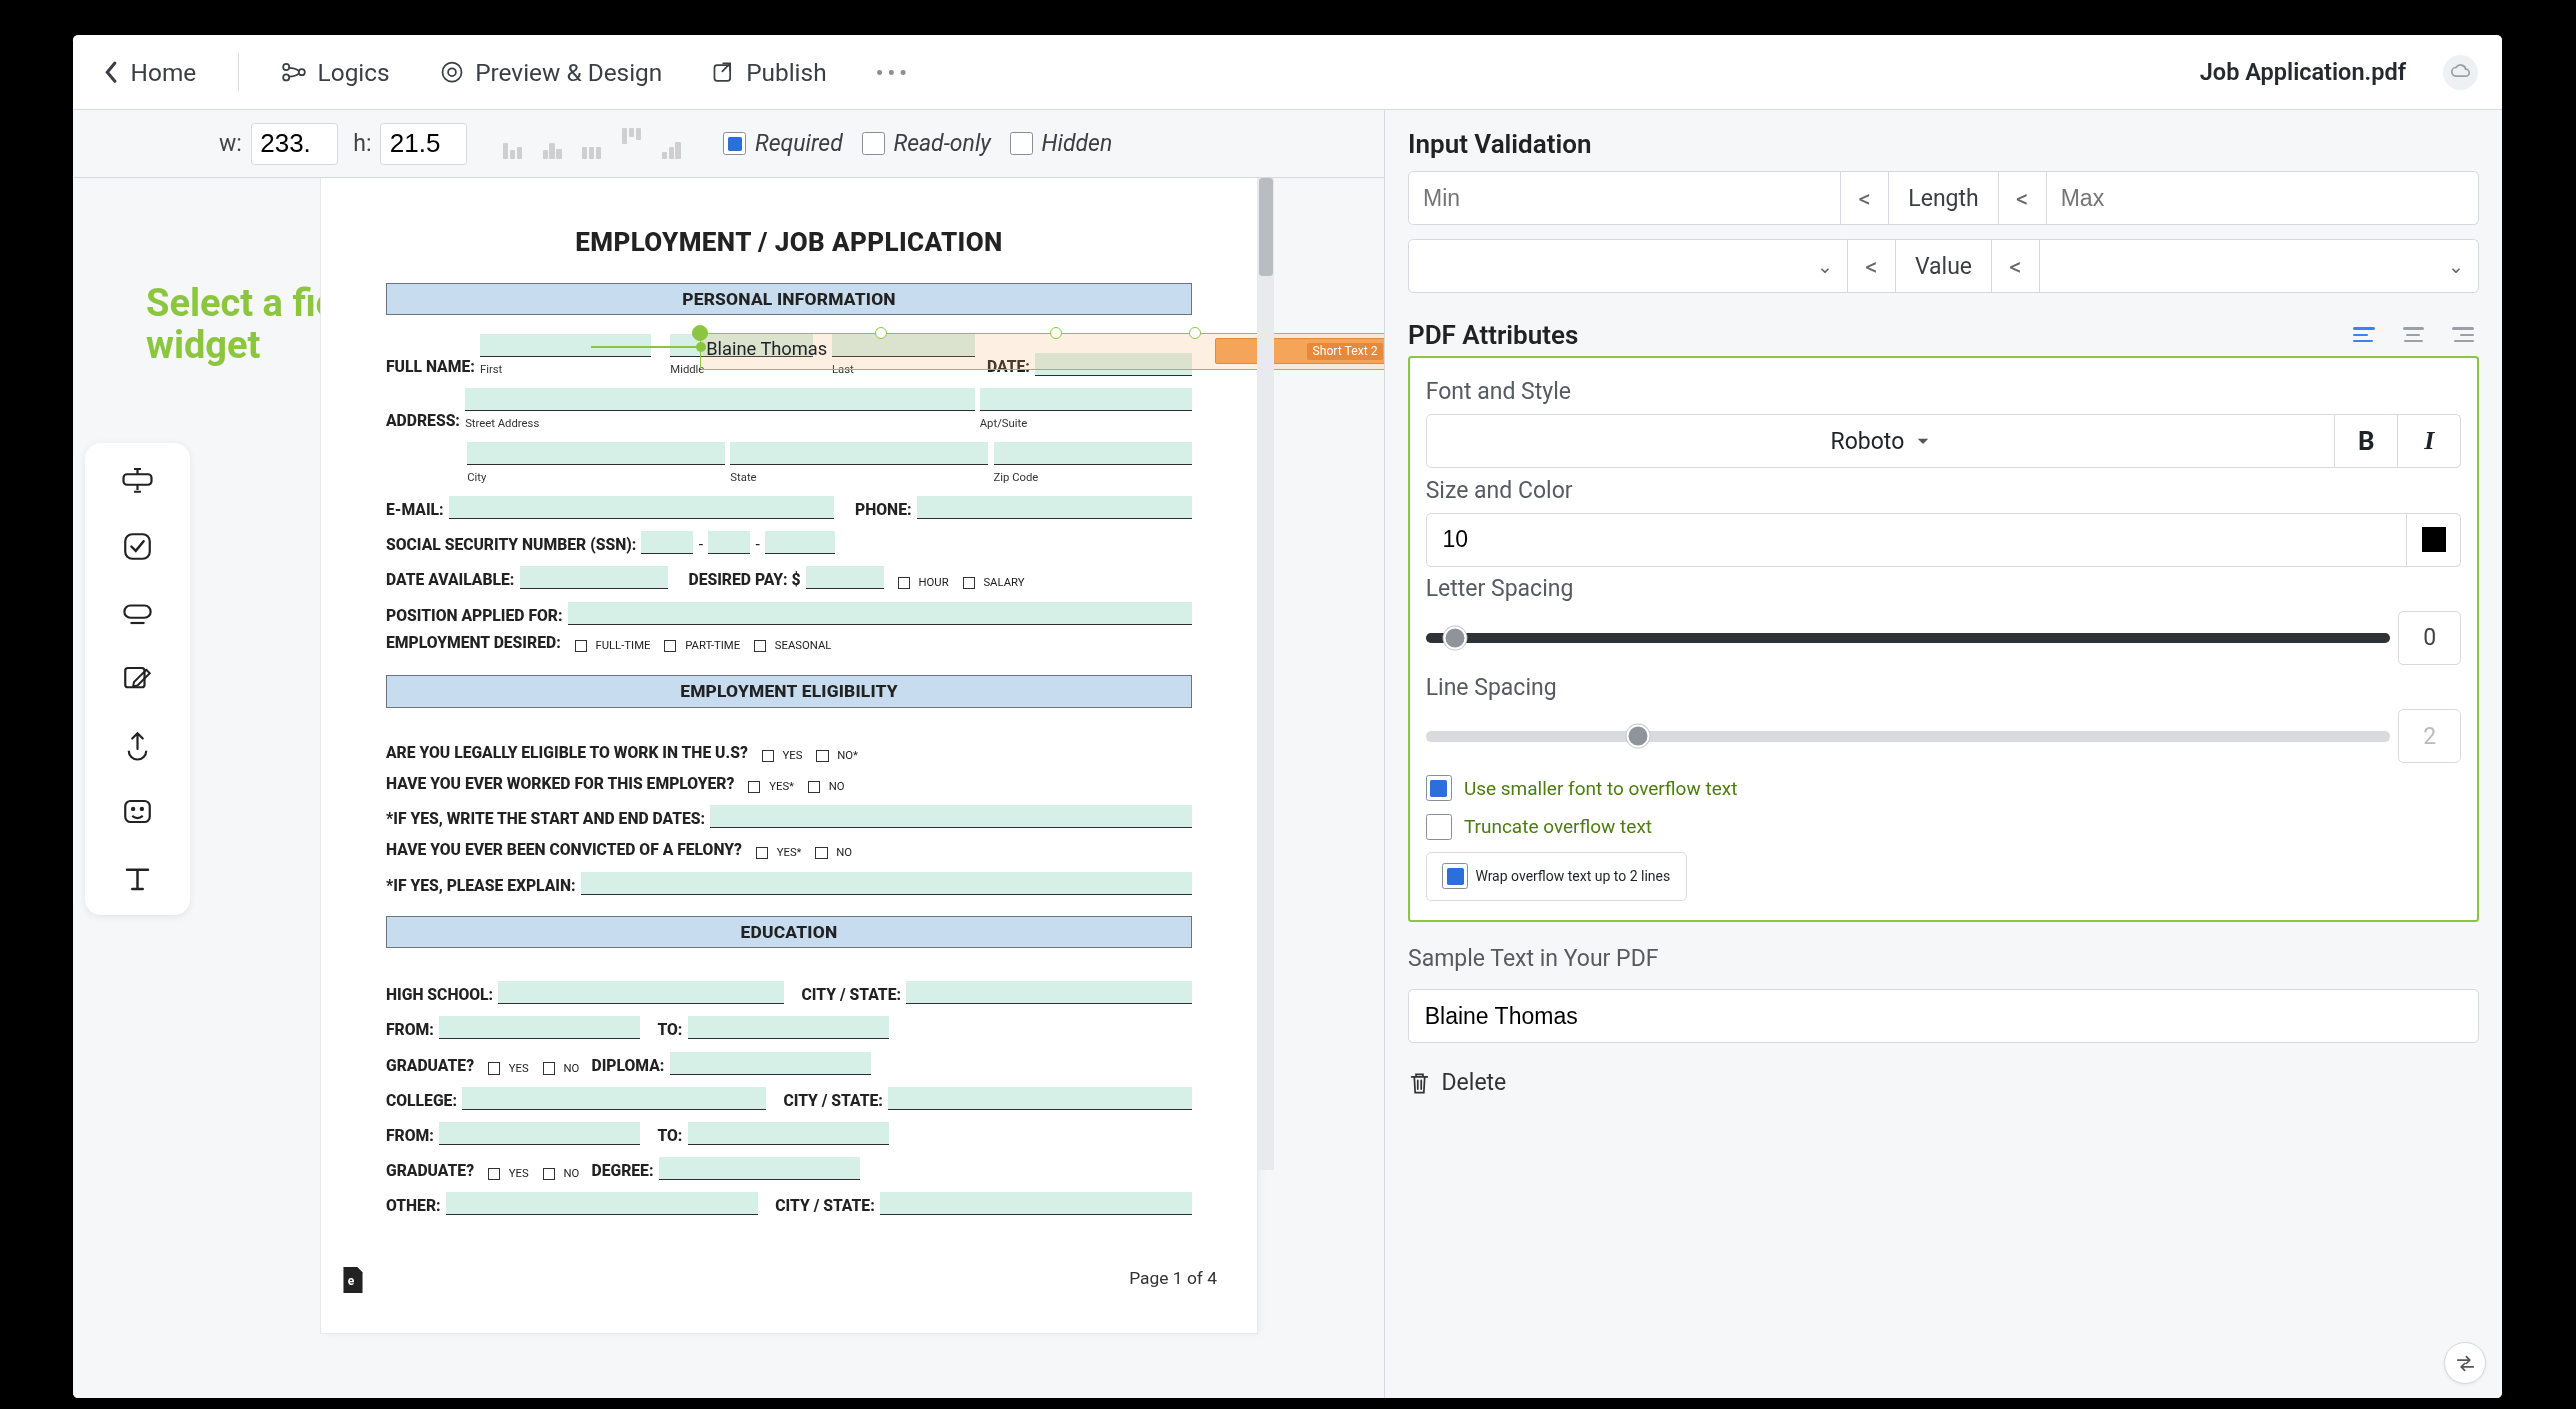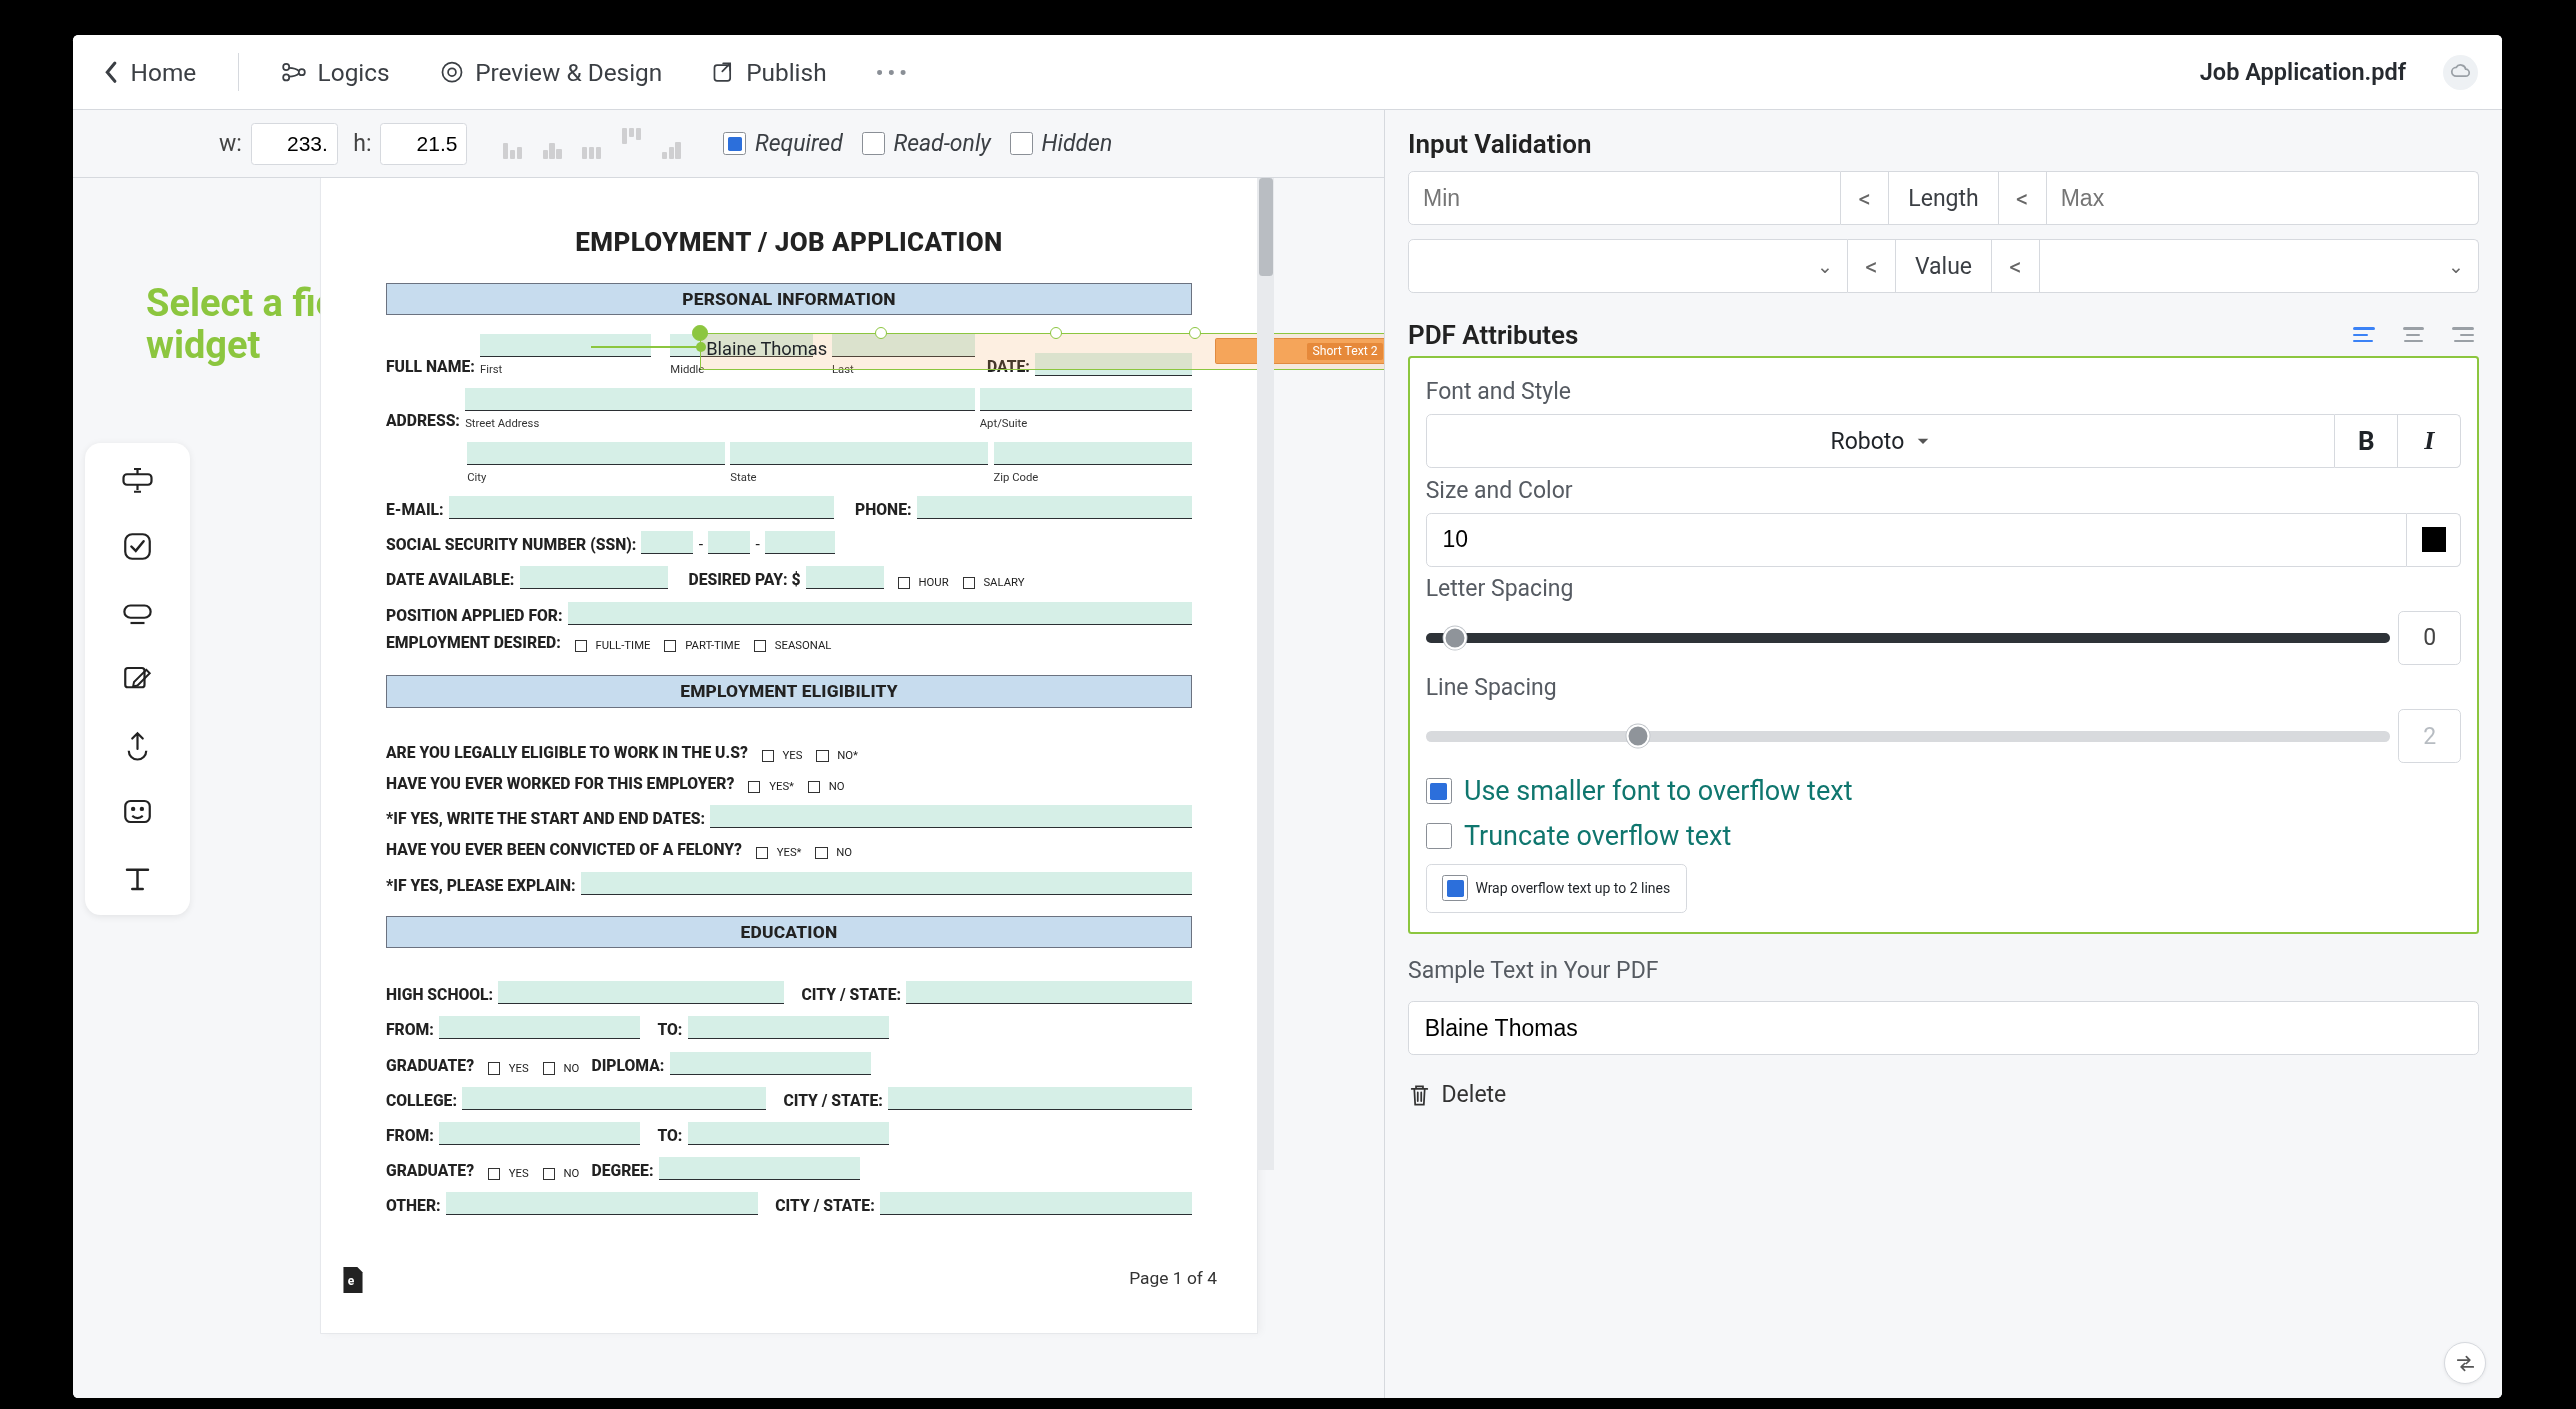--- a/index.html
+++ b/index.html
@@ -74,21 +74,21 @@
     gap:15.7px;
     padding:0 17.4px 0 146px;
     font-size:23px;
     color:#3b3f44;
   }
   .props-bar .dim { display:flex; align-items:center; gap:8.7px; }
   .props-bar .dim label { font-size:23px; color:#444; }
   .props-bar input.small {
     width:87px; height:42px;
     border:0.9px solid var(--border); border-radius:3.5px;
-    padding:0 8.7px; font-size:21px; text-align:right; background:#fff;
+    padding:0 8.7px; font-size:26px; text-align:left; background:#fff;
   }
   .align-icons { display:flex; gap:8.7px; margin-left:14px;}
   .align-icons .ai {
     width:31px;height:31px; opacity:.35;
     display:flex;align-items:flex-end;justify-content:center;gap:1.7px;
   }
   .align-icons .ai span{display:block;width:5.2px;background:#888;border-radius:0.9px;}
   .checkset { display:flex; align-items:center; gap:19px; margin-left:21px;font-style:italic;}
   .checkset .cb {
     display:flex; align-items:center; gap:8.7px; font-size:23px; color:#3b3f44;
@@ -287,21 +287,21 @@
   .track .fill{ position:absolute;left:0;top:0;height:100%;background:#2e3338;border-radius:5.2px;}
   .track .knob{
     position:absolute;top:50%;transform:translate(-50%,-50%);
     width:23px;height:23px;border-radius:50%;background:#8f949a;border:2.6px solid #fff;box-shadow:0 0 0 0.9px #bfc3c8;
   }
   .num-box{
     width:63px;height:54px;border:0.9px solid var(--border);border-radius:5.2px;margin-left:8.7px;
     display:flex;align-items:center;justify-content:center;font-size:23px;background:#fff;color:#444;
   }
   .opt{
-    display:flex;align-items:center;gap:12.2px;font-size:27px;color:#0f766e;margin-top:12.2px;
+    display:flex;align-items:center;gap:12.2px;font-size:19px;color:#4d7c0f;margin-top:12.2px;
   }
   .opt .square{ width:26px;height:26px;}
   .wrap-chip{
     display:flex;align-items:center;gap:7px;
     border:0.9px solid var(--border);border-radius:5.2px;padding:10.5px 15.7px;width:max-content;background:#fff;margin-top:12.2px;
   }
 
   .sample-input{
     width:100%;height:54px;border:0.9px solid var(--border);border-radius:5.2px;
     padding:0 15.7px;font-size:23px;background:#fff;margin-top:8.7px;

